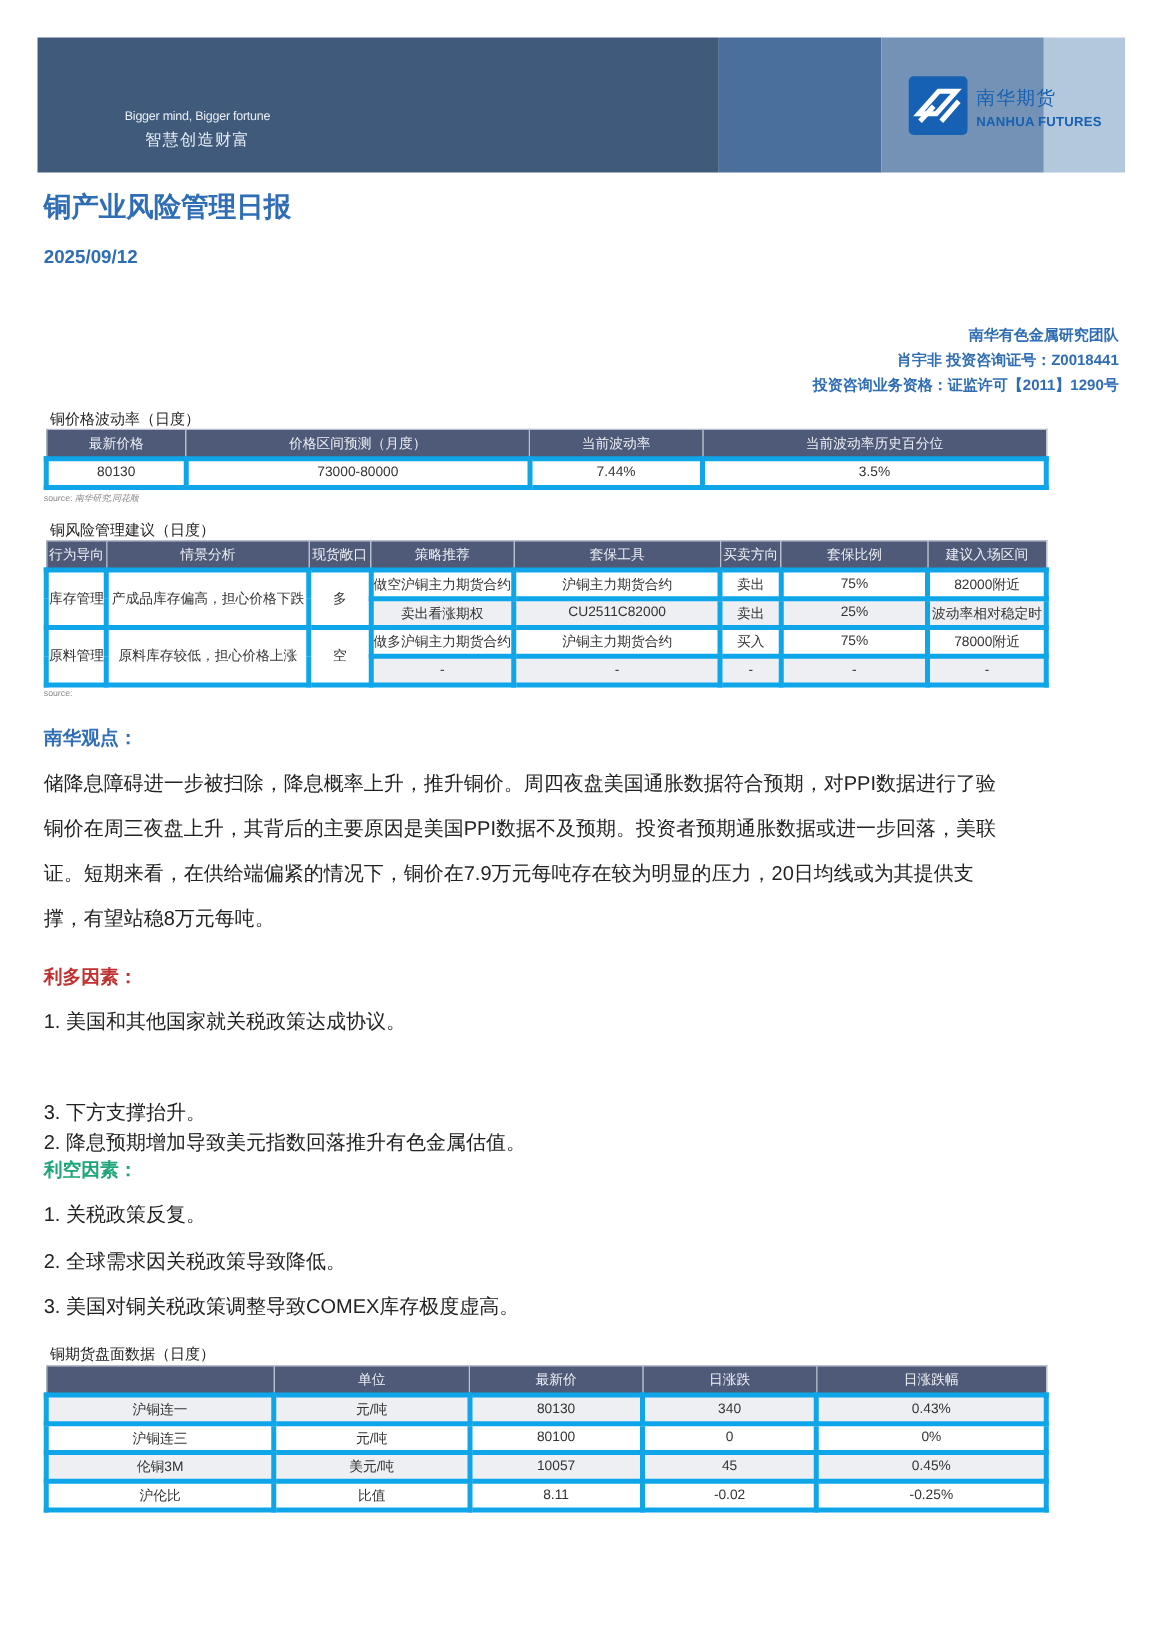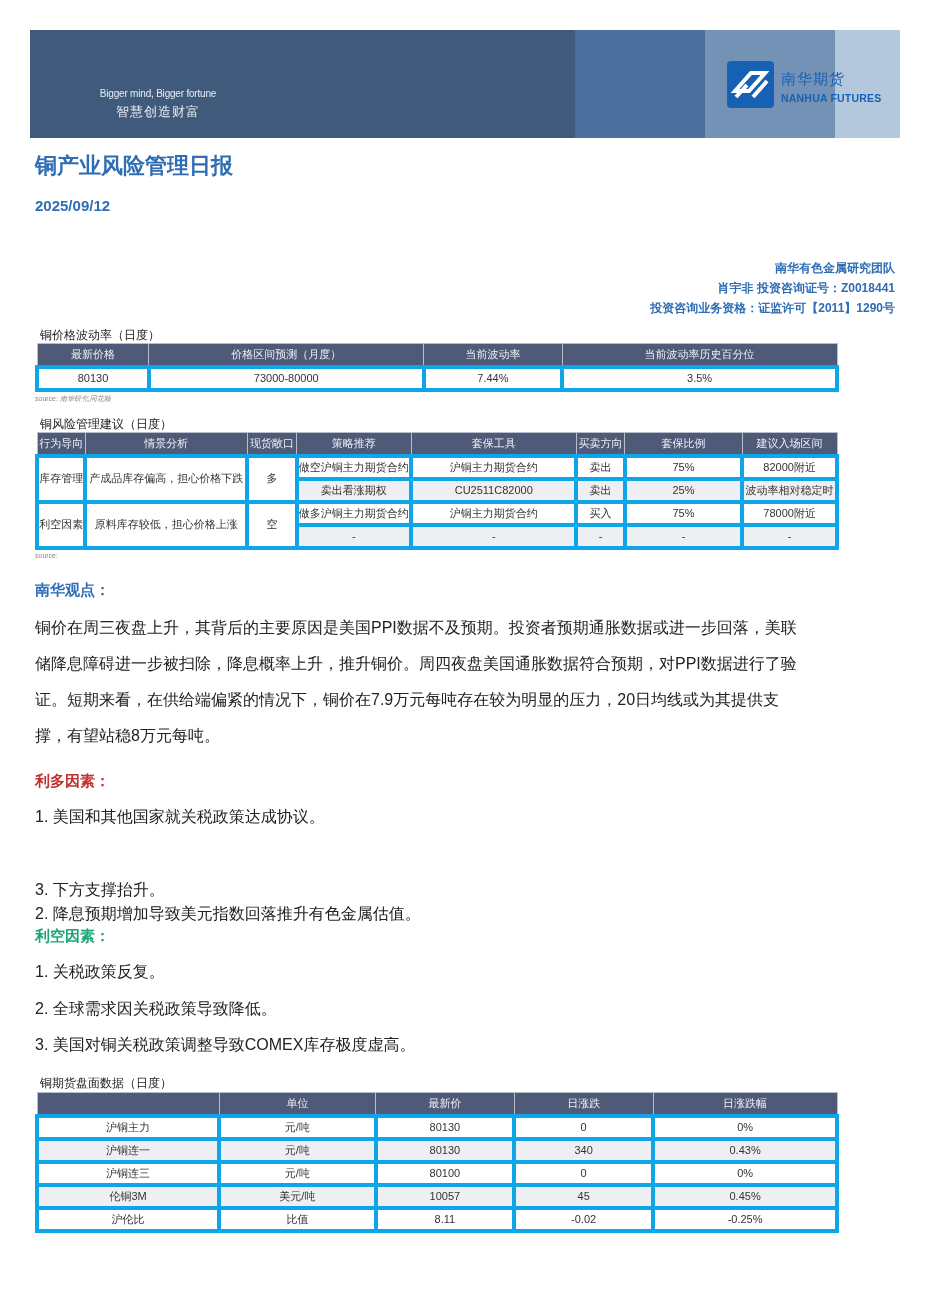--- a/index.html
+++ b/index.html
@@ -139,21 +139,21 @@
     <td>82000附近</td>
   </tr>
   <tr class="alt">
     <td class="sub">卖出看涨期权</td>
     <td class="sub">CU2511C82000</td>
     <td class="sub">卖出</td>
     <td class="sub">25%</td>
     <td class="sub">波动率相对稳定时</td>
   </tr>
   <tr>
-    <td rowspan="2">利空因素</td>
+    <td rowspan="2">原料管理</td>
     <td rowspan="2">原料库存较低，担心价格上涨</td>
     <td rowspan="2">空</td>
     <td>做多沪铜主力期货合约</td>
     <td>沪铜主力期货合约</td>
     <td>买入</td>
     <td>75%</td>
     <td>78000附近</td>
   </tr>
   <tr class="alt">
     <td class="sub">-</td>
@@ -161,22 +161,22 @@
     <td class="sub">-</td>
     <td class="sub">-</td>
     <td class="sub">-</td>
   </tr>
 </tbody>
   </table>
 <div class="source" style="top:552px;">source:</div>
 
 <div class="section-head" style="top:581px; color:#2f6db5;">南华观点：</div>
 <div class="para" style="top:610px;">
+  <div>储降息障碍进一步被扫除，降息概率上升，推升铜价。周四夜盘美国通胀数据符合预期，对PPI数据进行了验</div>
   <div>铜价在周三夜盘上升，其背后的主要原因是美国PPI数据不及预期。投资者预期通胀数据或进一步回落，美联</div>
-  <div>储降息障碍进一步被扫除，降息概率上升，推升铜价。周四夜盘美国通胀数据符合预期，对PPI数据进行了验</div>
   <div>证。短期来看，在供给端偏紧的情况下，铜价在7.9万元每吨存在较为明显的压力，20日均线或为其提供支</div>
   <div>撑，有望站稳8万元每吨。</div>
 </div>
 
 <div class="section-head" style="top:772px; color:#c0312f;">利多因素：</div>
 <div class="list-item" style="top:807px;">1. 美国和其他国家就关税政策达成协议。</div>
 <div class="list-item" style="top:880px;margin-top:24px;">2. 降息预期增加导致美元指数回落推升有色金属估值。</div>
 <div class="list-item" style="top:880px;">3. 下方支撑抬升。</div>
 
 <div class="section-head" style="top:927px; color:#1fa57a;">利空因素：</div>
@@ -194,27 +194,20 @@
       <col style="width:197px">
     </colgroup>
   <tbody>
       <tr>
     <th></th>
     <th>单位</th>
     <th>最新价</th>
     <th>日涨跌</th>
     <th>日涨跌幅</th>
   </tr>
-  <tr>
-    <td>沪铜主力</td>
-    <td>元/吨</td>
-    <td>80130</td>
-    <td>0</td>
-    <td>0%</td>
-  </tr>
   <tr class="alt2">
     <td>沪铜连一</td>
     <td>元/吨</td>
     <td>80130</td>
     <td>340</td>
     <td>0.43%</td>
   </tr>
   <tr>
     <td>沪铜连三</td>
     <td>元/吨</td>

